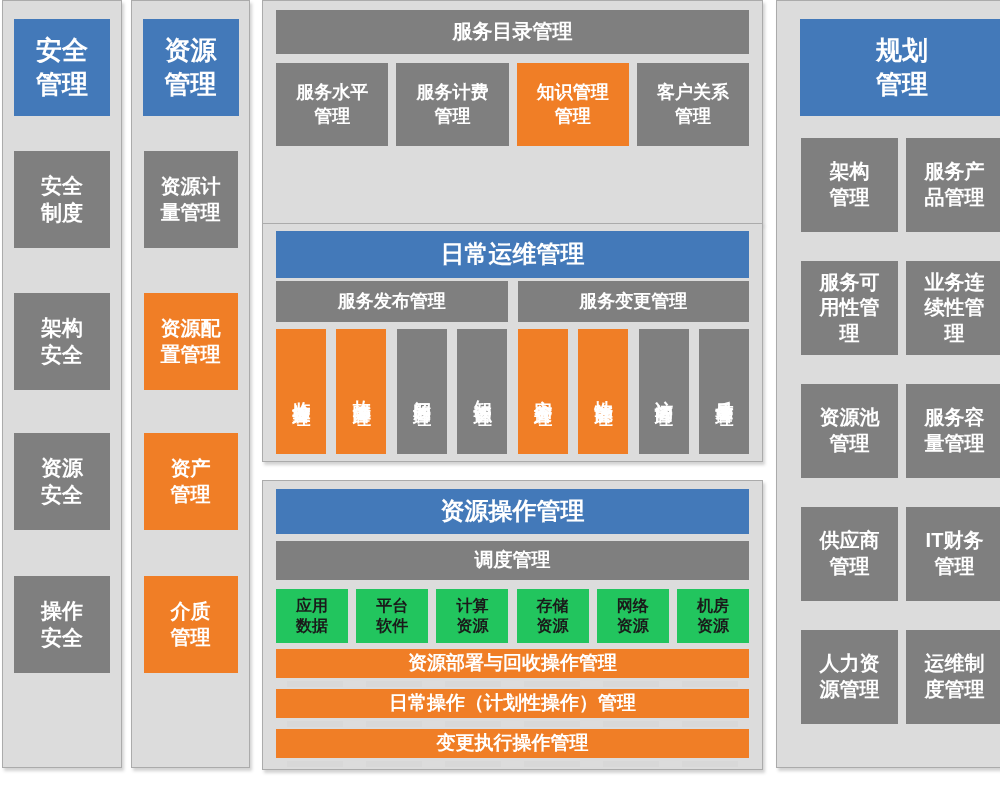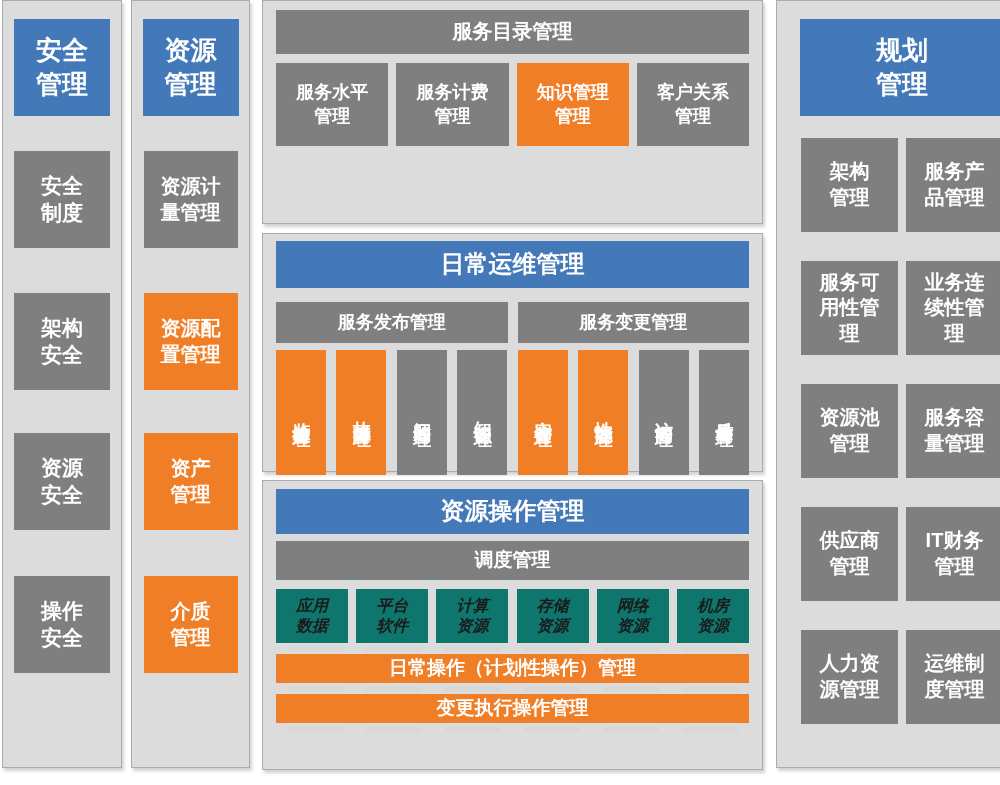--- a/index.html
+++ b/index.html
@@ -9,33 +9,33 @@
     overflow:hidden;
   }
   .panel{
     position:absolute;background:var(--panel-bg);
     border:1px solid #ABABAB;box-sizing:border-box;
     box-shadow:2px 3px 3px rgba(0,0,0,.18);
   }
   #col-security{left:2px;top:0;width:120px;height:768px;font-family:Liberation Serif, serif;}
   #col-resource{left:131px;top:0;width:119px;height:768px;}
   #mid-delivery{left:262px;top:0;width:501px;height:224px;}
-  #mid-ops{left:262px;top:233px;width:501px;height:239px;}
+  #mid-ops{left:262px;top:223px;width:501px;height:239px;}
   #mid-resops{left:262px;top:480px;width:501px;height:290px;}
   #col-planning{left:776px;top:0;width:252px;height:768px;}
 
   .box{
     display:flex;align-items:center;justify-content:center;
     text-align:center;color:#fff;white-space:pre-line;line-height:1.28;
     box-sizing:border-box;
   }
   .blue{background:var(--blue);}
   .gray{background:var(--gray);}
   .orange{background:var(--orange);}
-  .white{background:#0f766e;color:#1a1a1a;font-style:italic;}
+  .white{background:#22c55e;color:#1a1a1a;}
 
   
   .col-head{margin:18px auto 0;width:96px;height:97px;font-size:26px;}
   .col-box{margin:0 auto;width:96px;height:97px;font-size:21px;}
   #col-security .col-box:nth-of-type(2){margin-top:35px;}
   #col-security .col-box:nth-of-type(3){margin-top:45px;}
   #col-security .col-box:nth-of-type(4){margin-top:43px;}
   #col-security .col-box:nth-of-type(5){margin-top:46px;}
   #col-resource .col-box{width:94px;font-size:20px;}
   #col-resource .col-box:nth-of-type(2){margin-top:35px;}
@@ -45,21 +45,21 @@
 
   
   .mid-inner{padding:0 13px;}
   .mid-head{height:47px;font-size:24px;}
   #mid-delivery .mid-head{margin-top:18px;}
   .catalog-bar{margin-top:9px;height:44px;font-size:20px;}
   .row4{margin-top:9px;display:flex;gap:8px;}
   .row4 .cell{flex:1;height:83px;font-size:18px;}
 
   #mid-ops .mid-head{margin-top:7px;}
-  .row-2bars{margin-top:14px;display:flex;gap:10px;}
+  .row-2bars{margin-top:3px;display:flex;gap:10px;}
   .row-2bars .bar{flex:1;height:41px;font-size:18px;}
   .vrow{margin-top:7px;display:flex;justify-content:space-between;}
   .vcell{
     width:50px;height:125px;font-size:18px;
     writing-mode:vertical-rl;text-orientation:upright;letter-spacing:3px;
   }
 
   #mid-resops .mid-head{margin-top:8px;height:45px;text-align:right;}
   .dispatch-bar{margin-top:7px;height:39px;font-size:19px;}
   .wrow{margin-top:9px;display:flex;justify-content:space-between;}
@@ -144,20 +144,21 @@
 软件</div>
     <div class="box white wcell">计算
 资源</div>
     <div class="box white wcell">存储
 资源</div>
     <div class="box white wcell">网络
 资源</div>
     <div class="box white wcell">机房
 资源</div>
   </div>
+  <div class="box orange obar">资源部署与回收操作管理</div>
   <div class="dashrow">
     <span class="dash"></span>
       <span class="dash"></span>
       <span class="dash"></span>
       <span class="dash"></span>
       <span class="dash"></span>
       <span class="dash"></span>
   </div>
   <div class="box orange obar" style="margin-top:2px">日常操作（计划性操作）管理</div>
   <div class="dashrow">

